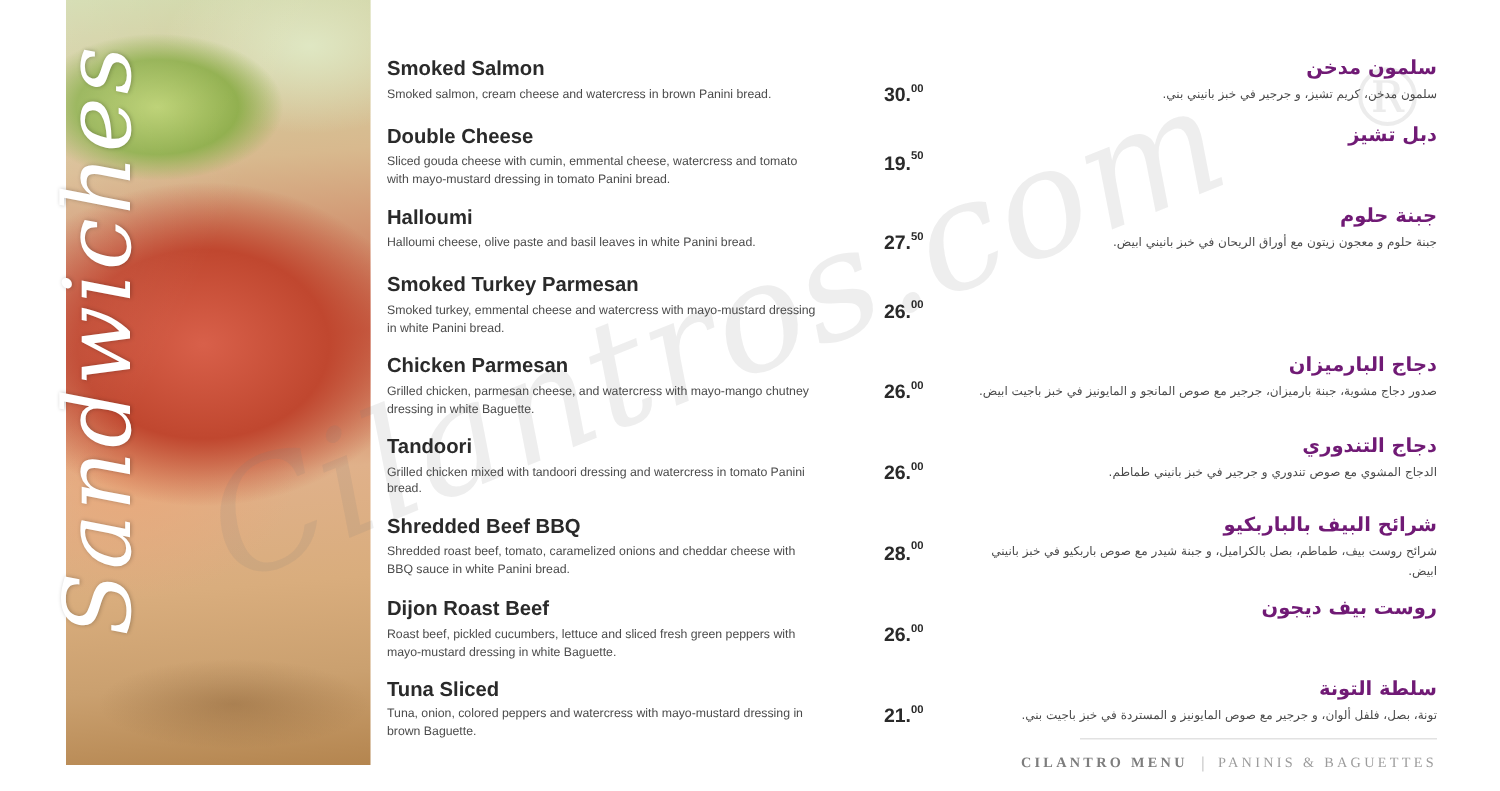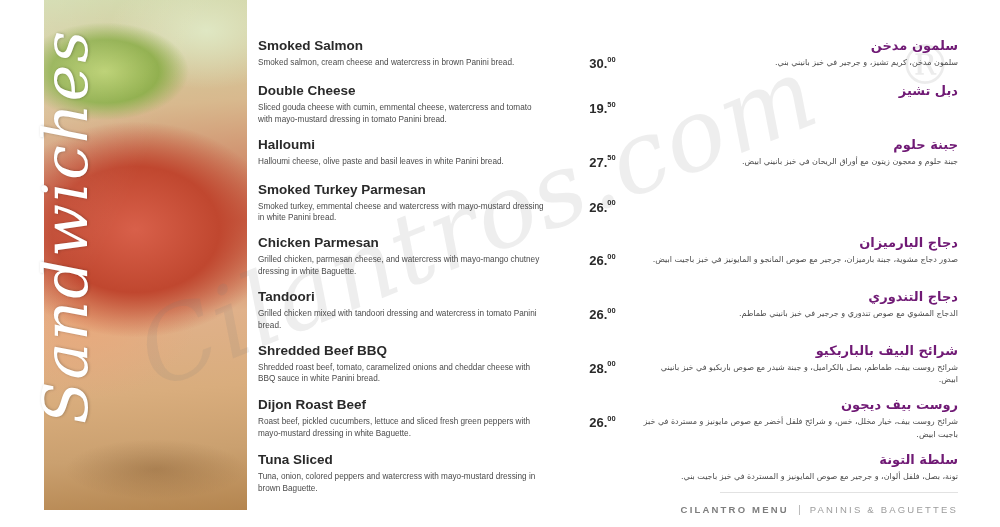--- a/index.html
+++ b/index.html
@@ -172,21 +172,21 @@
 
   
   .footer {
     position: absolute;
     right: 42px;
     bottom: 12px;
     z-index: 5;
     display: flex;
     align-items: center;
     gap: 9px;
-    font-family: Liberation Sans, sans-serif;
+    font-family: Liberation Serif, serif;
     text-align: center;
   }
   .footer-brand {
     font-size: 9.5px;
     letter-spacing: 2.2px;
     font-weight: bold;
     color: #7d7d7d;
   }
   .footer-sep {
     font-size: 11px;
@@ -318,28 +318,30 @@
     <div class="row">
       <div class="col-en">
         <div class="en-name">Dijon Roast Beef</div>
         <div class="en-desc">Roast beef, pickled cucumbers, lettuce and sliced fresh green peppers with mayo-mustard dressing in white Baguette.</div>
       </div>
       <div class="col-price">
         <span class="price-int">26.</span><span class="price-dec">00</span>
       </div>
       <div class="col-ar">
         <div class="ar-name">روست بيف ديجون</div>
-        <div class="ar-desc">شرائح روست بيف، خيار مخلل، خس، و شرائح فلفل أخضر مع صوص مايونيز و مستردة في خبز باجيت ابيض.</div>
       </div>
     </div>
 
     <div class="row">
       <div class="col-en">
         <div class="en-name">Tuna Sliced</div>
         <div class="en-desc">Tuna, onion, colored peppers and watercress with mayo-mustard dressing in brown Baguette.</div>
+      </div>
+      <div class="col-price">
+        <span class="price-int">21.</span><span class="price-dec">00</span>
       </div>
       <div class="col-ar">
         <div class="ar-name">سلطة التونة</div>
         <div class="ar-desc">تونة، بصل، فلفل ألوان، و جرجير مع صوص المايونيز و المستردة في خبز باجيت بني.</div>
       </div>
     </div>
 
   </div>
 
   <div class="footer-rule"></div>

